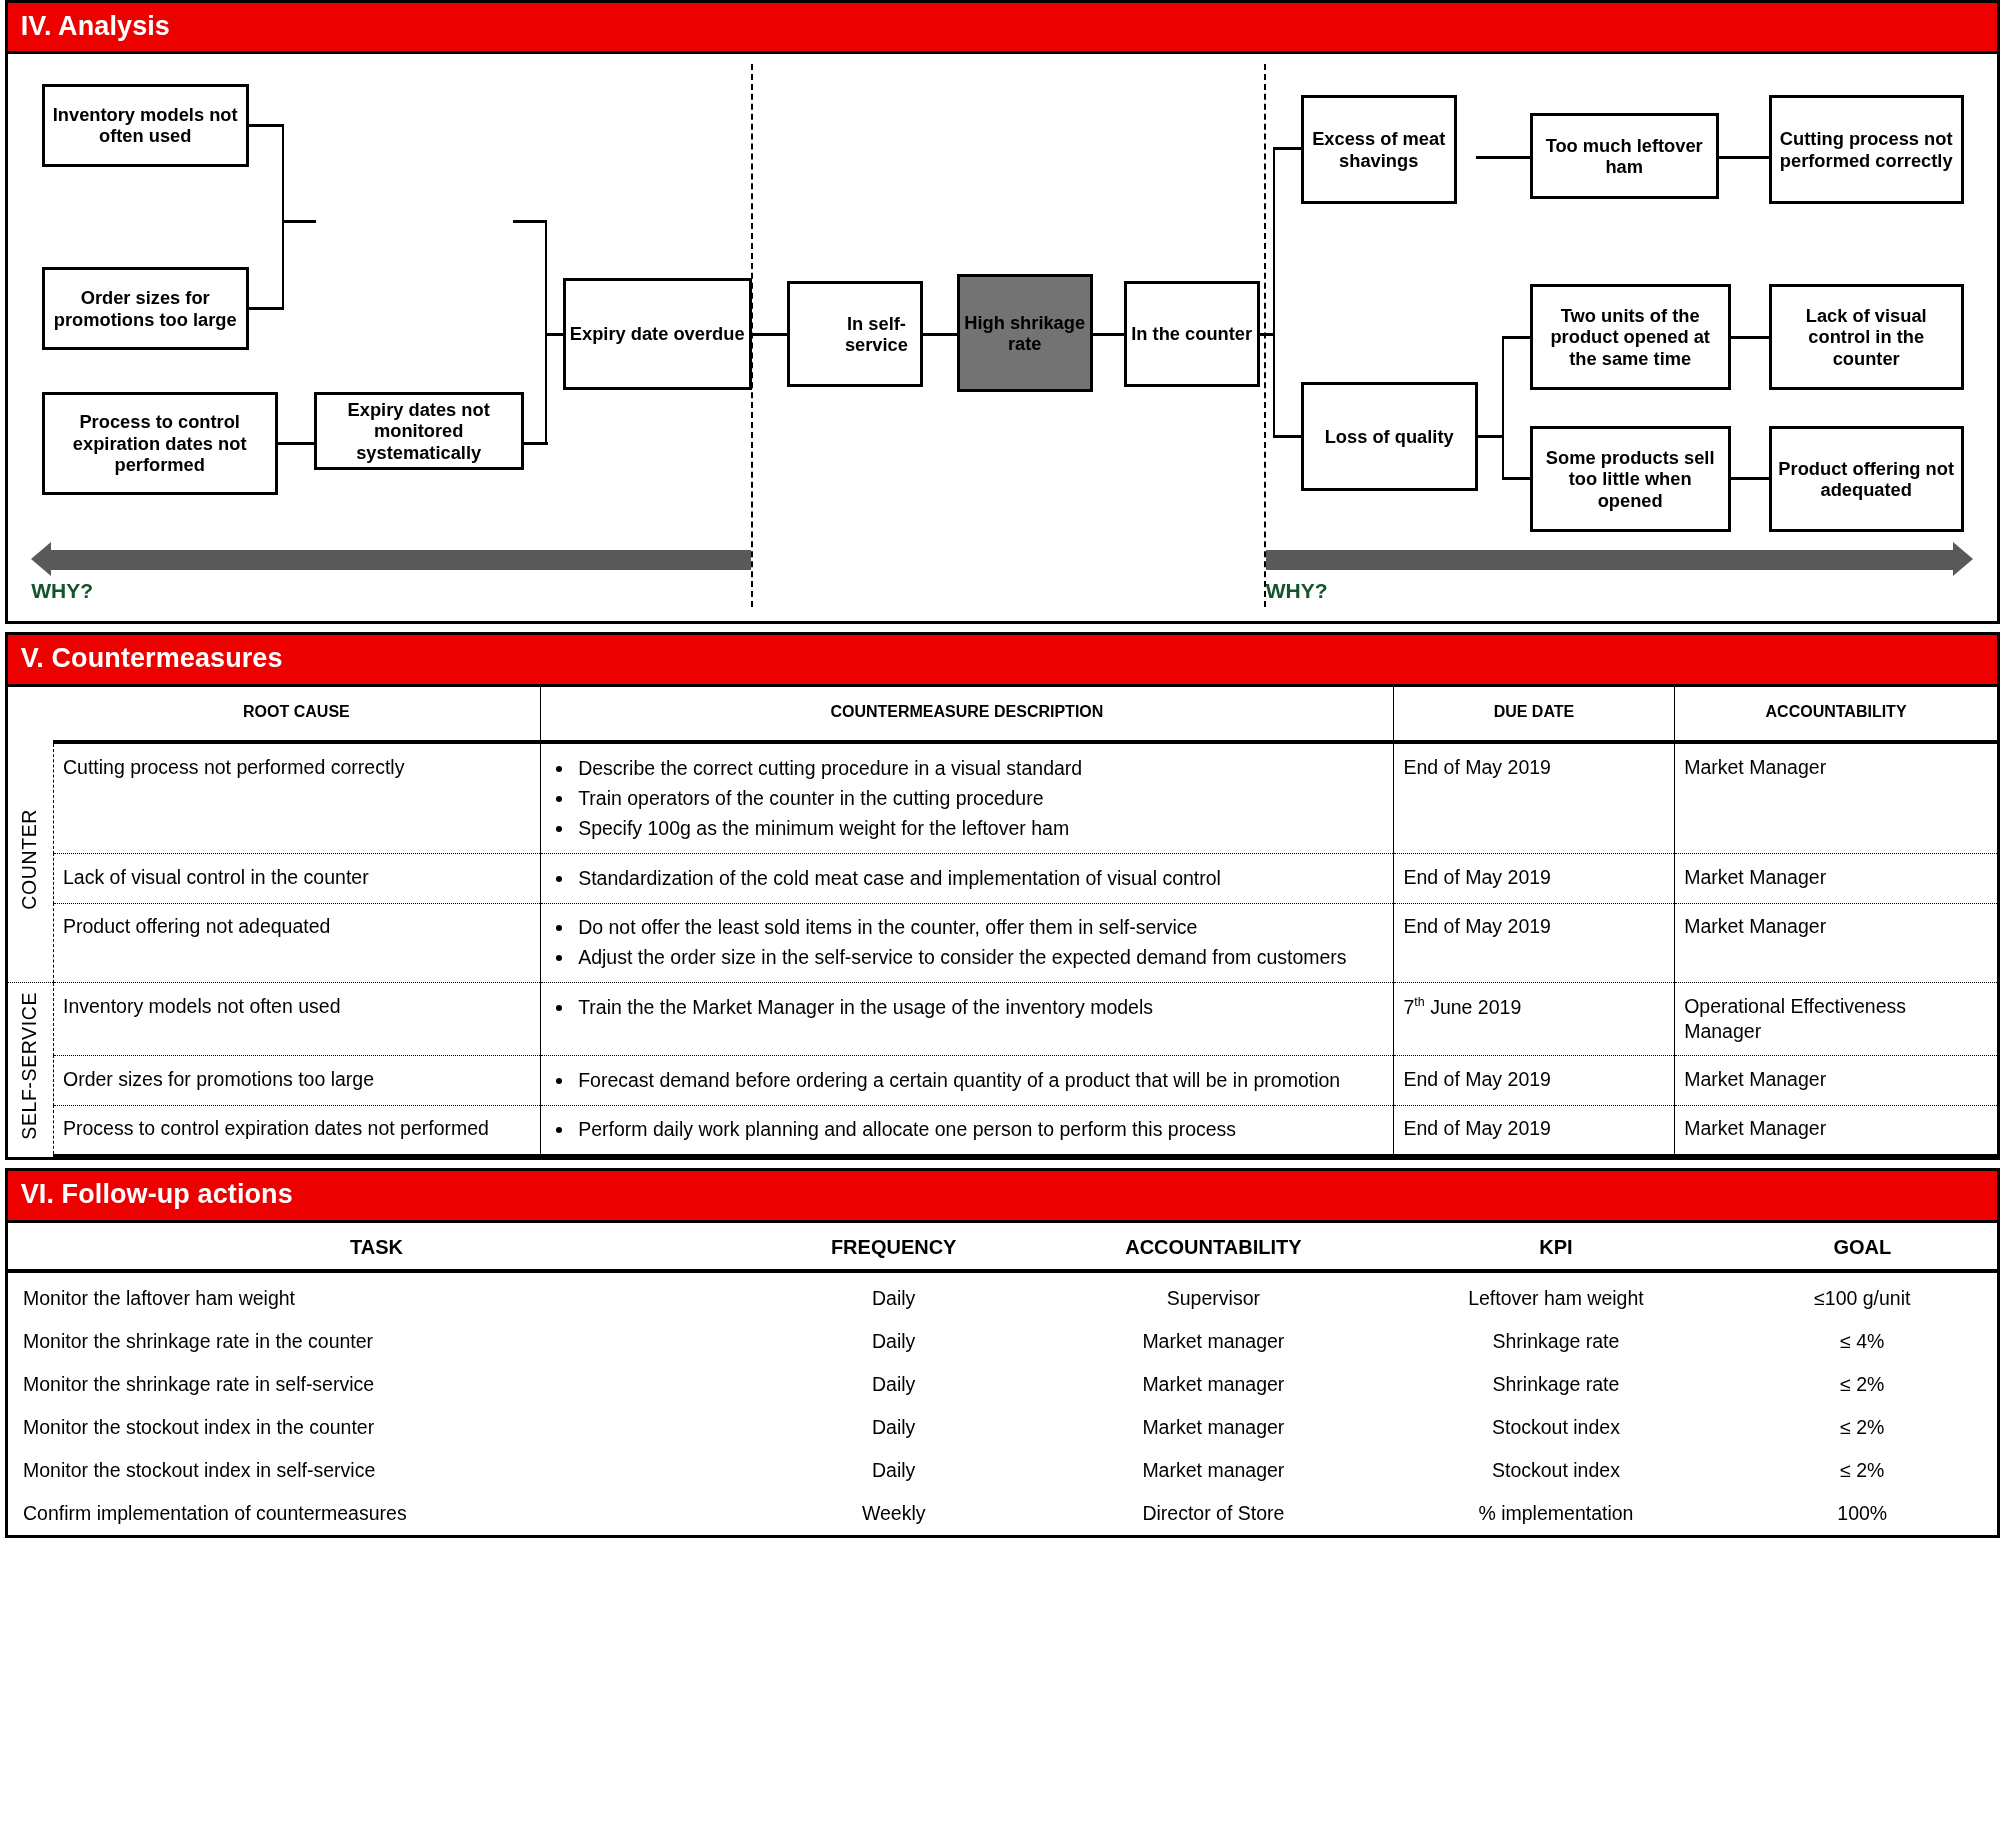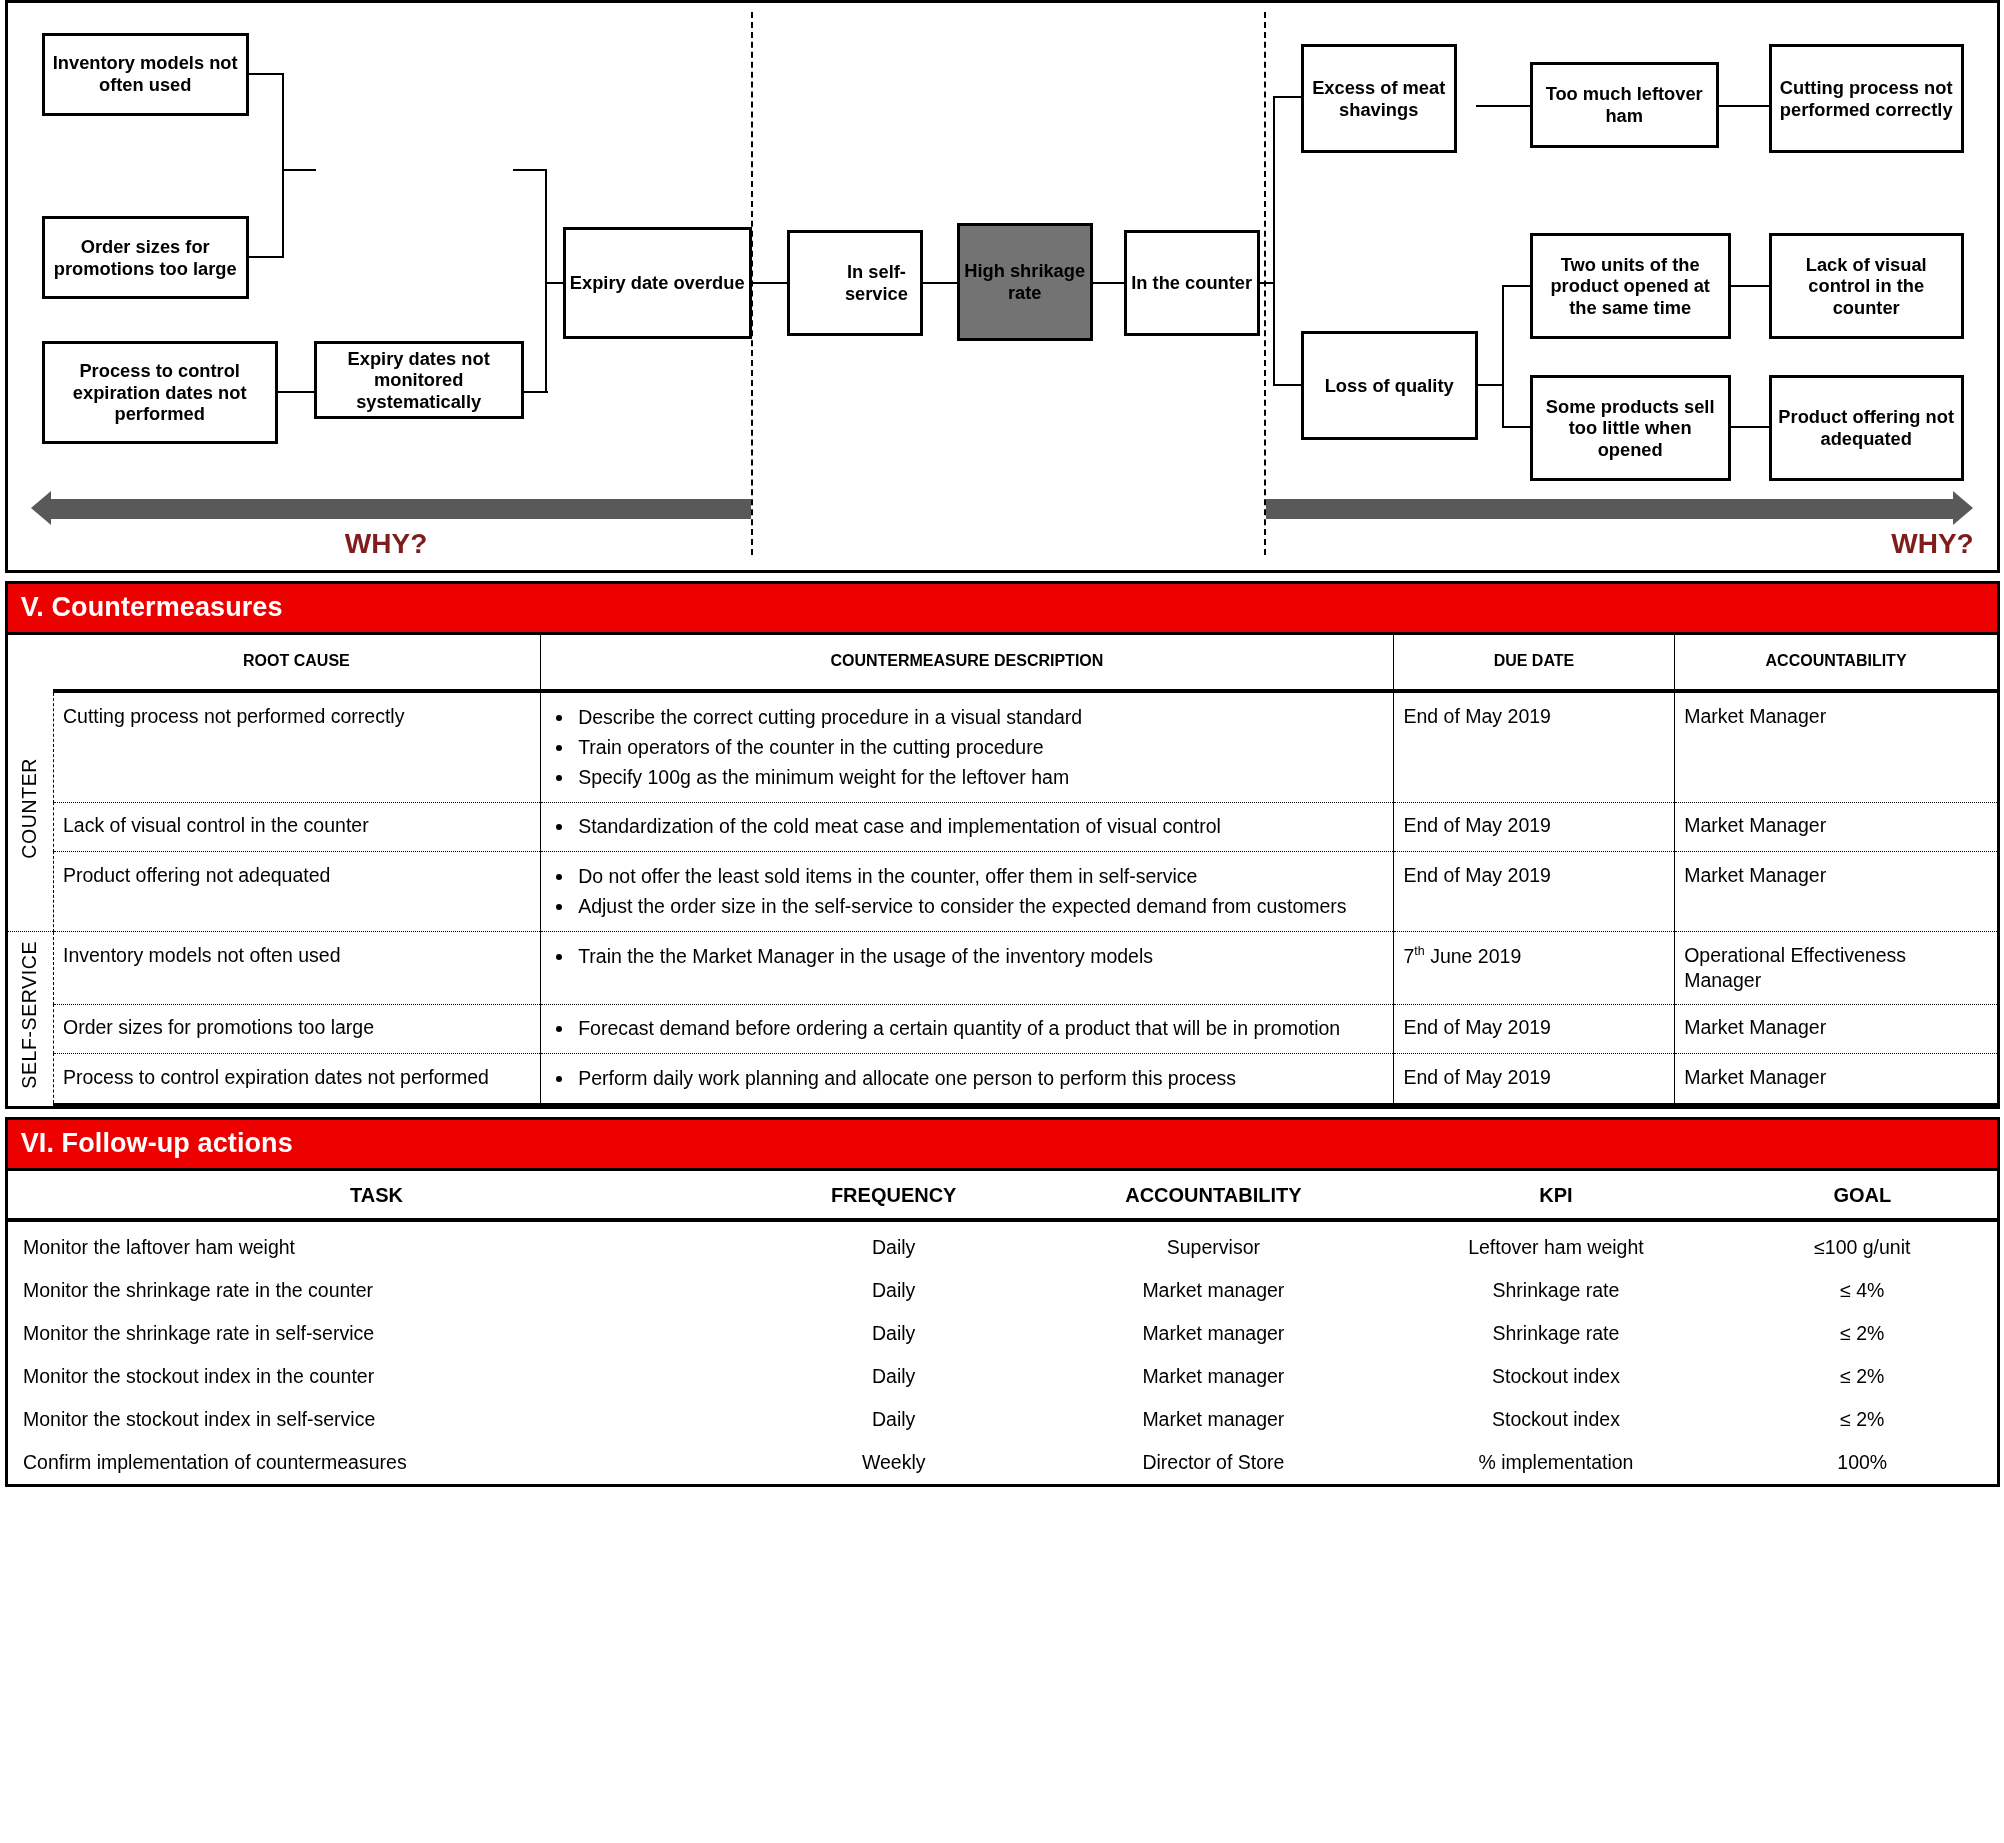--- a/index.html
+++ b/index.html
@@ -70,23 +70,23 @@
     position: absolute;
     width: 0; height: 0;
     border-top: 17.7px solid transparent;
     border-bottom: 17.7px solid transparent;
   }
   .why-head.left  { border-right: 20px solid #595959; }
   .why-head.right { border-left: 20px solid #595959; }
   .why-label {
     position: absolute;
     font-weight: bold;
-    font-size: 28px;
-    text-align: right;
-    color: #7f1d1d;
+    font-size: 21px;
+    text-align: left;
+    color: #14532d;
   }
 
   
   #cm-table {
     width: 100%;
     border-collapse: collapse;
     table-layout: fixed;
   }
   #cm-table th, #cm-table td {
     vertical-align: top;
@@ -152,20 +152,21 @@
   }
   #fu-table td.td-task { text-align: left; padding-left: 15.3px; }
   #fu-table tbody tr:first-child td { padding-top: 14px; }
 </style>
 </head>
 <body>
 
 <div id="page">
 
   <div class="section">
+    <div class="section-banner">IV. Analysis</div>
 
     <div id="analysis-body">
 
       <div class="dashed-div" style="left:743px; top:9.4px; height:543px;"></div>
       <div class="dashed-div" style="left:1256px; top:9.4px; height:543px;"></div>
 
       <div class="node" style="left:34px; top:29.5px; width:207px; height:83px;">
         <span>Inventory models not often used</span>
       </div>
 

